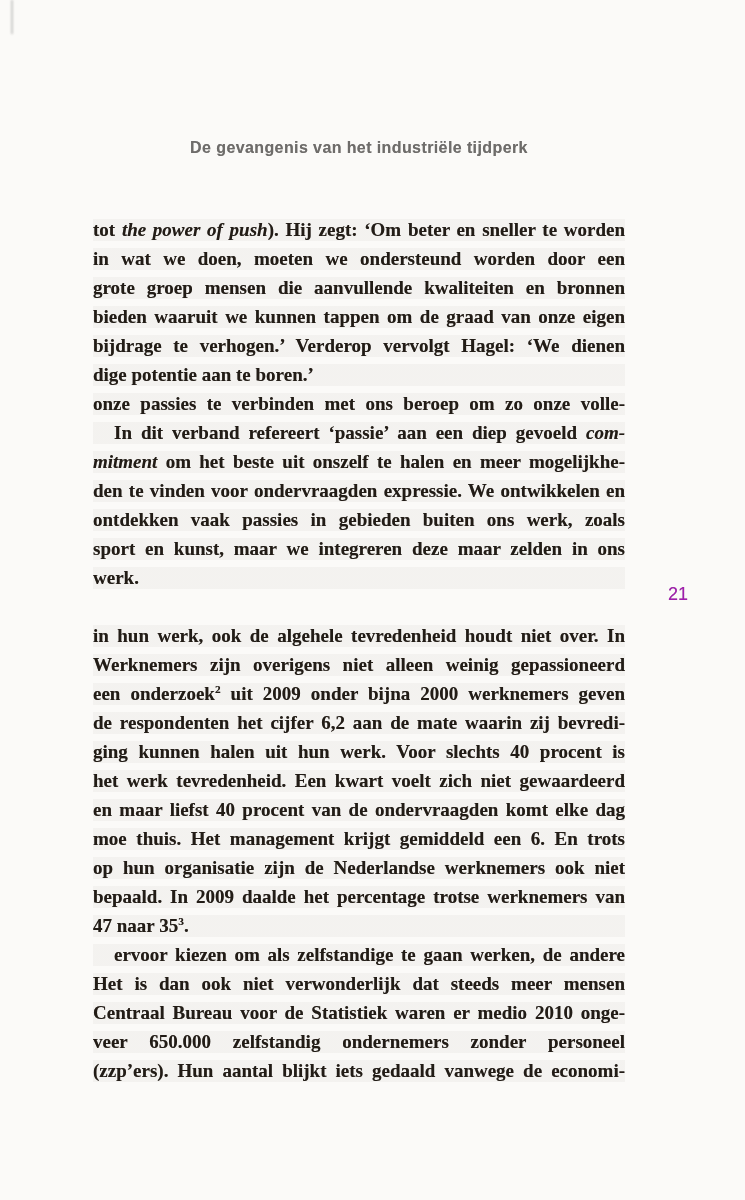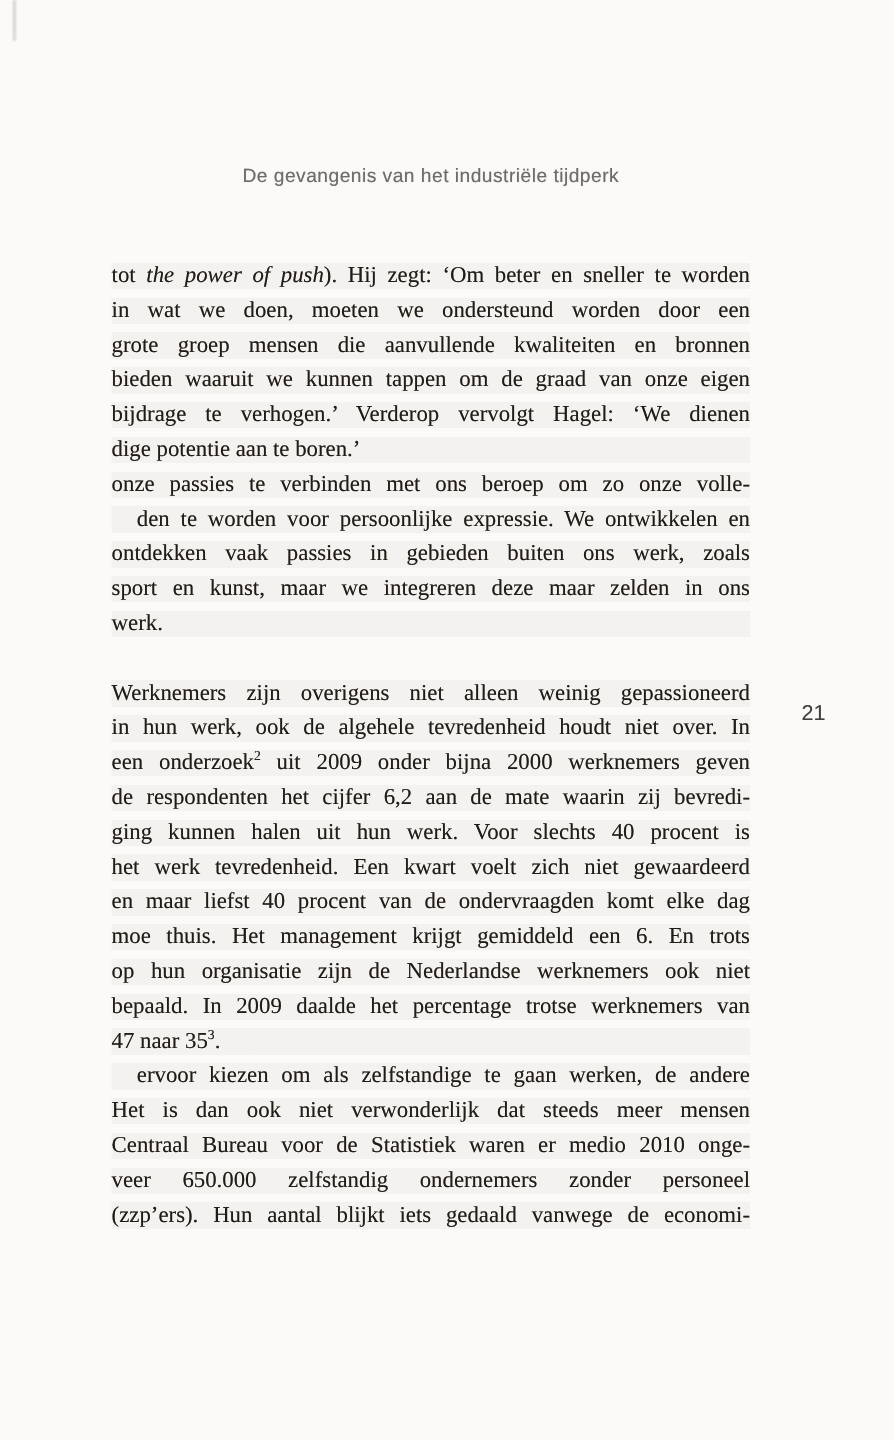--- a/index.html
+++ b/index.html
@@ -21,33 +21,33 @@
     background: rgba(95, 95, 95, 0.30);
     filter: blur(1px);
   }
 
   .running-header {
     position: absolute;
     top: 139px; left: 93px;
     width: 532px;
     text-align: center;
     font-family: "Liberation Sans", sans-serif;
-    font-weight: 400;
+    font-weight: 700;
     font-size: 16px;
     letter-spacing: 0.4px;
     color: #6e6c6a;
     text-shadow: 0 0 0.6px rgba(110,108,106,0.55);
   }
 
   .page-number {
     position: absolute;
     top: 584px; left: 668px;
     font-family: "Liberation Sans", sans-serif;
     font-size: 18px;
-    color: #404040;
+    color: #a21caf;
     text-shadow: 0 0 0.5px rgba(45,45,45,0.4);
   }
 
   .body-text {
     position: absolute;
     top: 215px; left: 93px;
     width: 532px;
     font-size: 19px;
     line-height: 29px;
     color: #221c16;
@@ -61,20 +61,21 @@
   .line {
     text-align: justify;
     text-align-last: justify;
     -moz-text-align-last: justify;
     
     background: linear-gradient(to bottom,
       rgba(115,105,95,0) 4px,
       rgba(115,105,95,0.055) 4px,
       rgba(115,105,95,0.055) 26px,
       rgba(115,105,95,0) 26px);
+    font-weight: bold;
   }
 
   .line.last {
     text-align-last: left;
     -moz-text-align-last: left;
   }
 
   .it { font-style: italic; }
 
   sup.fn {
@@ -97,28 +98,30 @@
       <div class="para">
         <div class="line"><span>tot </span><span class="it">the power of push</span><span>). Hij zegt: ‘Om beter en sneller te worden</span></div>
         <div class="line"><span>in wat we doen, moeten we ondersteund worden door een</span></div>
         <div class="line"><span>grote groep mensen die aanvullende kwaliteiten en bronnen</span></div>
         <div class="line"><span>bieden waaruit we kunnen tappen om de graad van onze eigen</span></div>
         <div class="line"><span>bijdrage te verhogen.’ Verderop vervolgt Hagel: ‘We dienen</span></div>
         <div class="line last"><span>dige potentie aan te boren.’</span></div>
         <div class="line"><span>onze passies te verbinden met ons beroep om zo onze volle-</span></div>
       </div>
       <div class="para indent">
-        <div class="line"><span>den te worden voor persoonlijke expressie. We ontwikkelen en</span></div>
+        <div class="line"><span>In dit verband refereert ‘passie’ aan een diep gevoeld </span><span class="it">com-</span></div>
+        <div class="line"><span class="it">mitment</span><span> om het beste uit onszelf te halen en meer mogelijkhe-</span></div>
+        <div class="line"><span>den te vinden voor ondervraagden expressie. We ontwikkelen en</span></div>
         <div class="line"><span>ontdekken vaak passies in gebieden buiten ons werk, zoals</span></div>
         <div class="line"><span>sport en kunst, maar we integreren deze maar zelden in ons</span></div>
         <div class="line last"><span>werk.</span></div>
       </div>
       <div class="para gap">
+        <div class="line"><span>in hun werk, ook de algehele tevredenheid houdt niet over. In</span></div>
         <div class="line"><span>Werknemers zijn overigens niet alleen weinig gepassioneerd</span></div>
-        <div class="line"><span>in hun werk, ook de algehele tevredenheid houdt niet over. In</span></div>
         <div class="line"><span>een onderzoek</span><sup class="fn">2</sup><span> uit 2009 onder bijna 2000 werknemers geven</span></div>
         <div class="line"><span>de respondenten het cijfer 6,2 aan de mate waarin zij bevredi-</span></div>
         <div class="line"><span>ging kunnen halen uit hun werk. Voor slechts 40 procent is</span></div>
         <div class="line"><span>het werk tevredenheid. Een kwart voelt zich niet gewaardeerd</span></div>
         <div class="line"><span>en maar liefst 40 procent van de ondervraagden komt elke dag</span></div>
         <div class="line"><span>moe thuis. Het management krijgt gemiddeld een 6. En trots</span></div>
         <div class="line"><span>op hun organisatie zijn de Nederlandse werknemers ook niet</span></div>
         <div class="line"><span>bepaald. In 2009 daalde het percentage trotse werknemers van</span></div>
         <div class="line last"><span>47 naar 35</span><sup class="fn">3</sup><span>.</span></div>
       </div>

